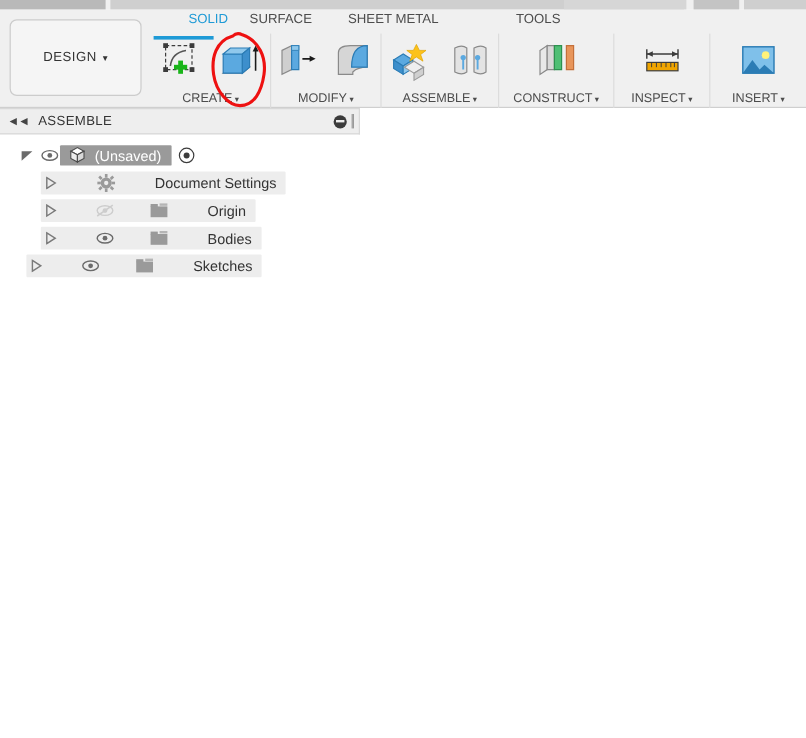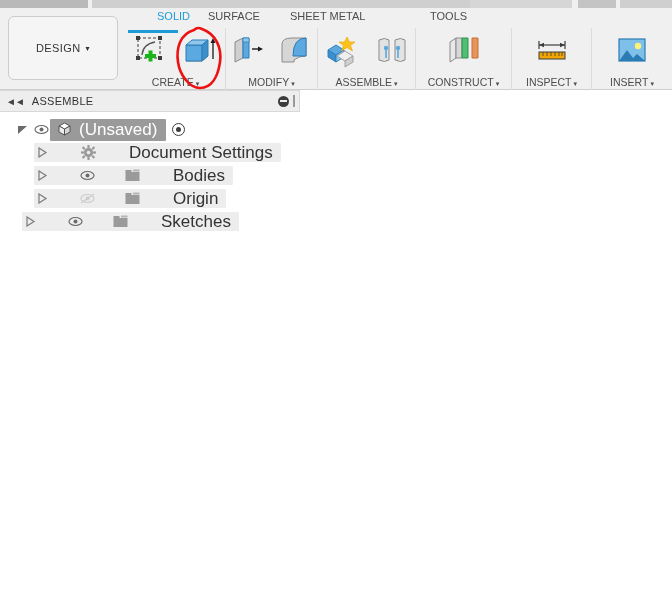--- a/index.html
+++ b/index.html
@@ -87,21 +87,21 @@
     width: 11px; height: 11px; border-radius: 50%;
     background: #3c3c3c; position: relative; cursor: pointer;
   }
   .bh-dot::after {
     content:""; position:absolute; left:2px; top:4.5px; width:7px; height:2px; background:#eeeeee;
   }
   .bh-grip { width: 2px; height: 12px; border-left: 1px solid #9a9a9a;
              border-right: 1px solid #9a9a9a; cursor: col-resize; }
 
   .tree { padding-top: 6px; }
-  .trow { display: flex; align-items: center; height: 23px; font-size: 17px; color: #333; }
+  .trow { display: flex; align-items: center; height: 23px; font-size: 12px; color: #333; }
   .trow .hit { display: flex; align-items: center; background: #ededed; height: 19px;
                padding-right: 8px; border-radius: 1px; gap: 26px; }
   .arrow {
     width: 13px; height: 13px; margin-left: 2px; margin-right: 3px;
     cursor: pointer; display:flex; align-items:center; justify-content:center;
   }
   .arrow svg { display:block; }
   .eye { width: 18px; display: flex; justify-content: center; cursor: pointer; }
   .folder { width: 20px; display: flex; justify-content: center; }
   .tlabel { margin-left: 5px; white-space: nowrap; }
@@ -444,57 +444,57 @@
 
       <div class="trow" style="padding-left:34px;">
         <span class="hit">
           <span class="arrow">
             <svg width="11" height="11" viewBox="0 0 11 11">
               <polygon points="2,1 9,5.5 2,10" fill="none" stroke="#7a7a7a" stroke-width="1.2"></polygon>
             </svg>
           </span>
           <span class="eye">
             <svg width="15" height="11" viewBox="0 0 15 11">
-              <ellipse cx="7.5" cy="5.5" rx="6.5" ry="4" fill="none" stroke="#6b6b6b" stroke-width="1.2"></ellipse>
-              <circle cx="7.5" cy="5.5" r="2" fill="#6b6b6b"></circle>
+              <ellipse cx="7.5" cy="5.5" rx="6.5" ry="4" fill="none" stroke="#cdcdcd" stroke-width="1.2"></ellipse>
+              <circle cx="7.5" cy="5.5" r="2" fill="#cdcdcd"></circle>
+              <line x1="1" y1="10" x2="14" y2="1" stroke="#cdcdcd" stroke-width="1.3"></line>
             </svg>
           </span>
           <span class="folder">
             <svg width="15" height="13" viewBox="0 0 15 13">
               <rect x="0.5" y="3" width="14" height="9" fill="#9a9a9a"></rect>
               <rect x="0.5" y="1" width="6" height="2.5" fill="#9a9a9a"></rect>
               <rect x="8" y="0.5" width="6.5" height="2" fill="#b5b5b5"></rect>
             </svg>
           </span>
-          <span class="tlabel">Bodies</span>
+          <span class="tlabel">Origin</span>
         </span>
       </div>
 
       <div class="trow" style="padding-left:34px;">
         <span class="hit">
           <span class="arrow">
             <svg width="11" height="11" viewBox="0 0 11 11">
               <polygon points="2,1 9,5.5 2,10" fill="none" stroke="#7a7a7a" stroke-width="1.2"></polygon>
             </svg>
           </span>
           <span class="eye">
             <svg width="15" height="11" viewBox="0 0 15 11">
-              <ellipse cx="7.5" cy="5.5" rx="6.5" ry="4" fill="none" stroke="#cdcdcd" stroke-width="1.2"></ellipse>
-              <circle cx="7.5" cy="5.5" r="2" fill="#cdcdcd"></circle>
-              <line x1="1" y1="10" x2="14" y2="1" stroke="#cdcdcd" stroke-width="1.3"></line>
+              <ellipse cx="7.5" cy="5.5" rx="6.5" ry="4" fill="none" stroke="#6b6b6b" stroke-width="1.2"></ellipse>
+              <circle cx="7.5" cy="5.5" r="2" fill="#6b6b6b"></circle>
             </svg>
           </span>
           <span class="folder">
             <svg width="15" height="13" viewBox="0 0 15 13">
               <rect x="0.5" y="3" width="14" height="9" fill="#9a9a9a"></rect>
               <rect x="0.5" y="1" width="6" height="2.5" fill="#9a9a9a"></rect>
               <rect x="8" y="0.5" width="6.5" height="2" fill="#b5b5b5"></rect>
             </svg>
           </span>
-          <span class="tlabel">Origin</span>
+          <span class="tlabel">Bodies</span>
         </span>
       </div>
 
       <div class="trow" style="padding-left:22px;">
         <span class="hit">
           <span class="arrow">
             <svg width="11" height="11" viewBox="0 0 11 11">
               <polygon points="2,1 9,5.5 2,10" fill="none" stroke="#7a7a7a" stroke-width="1.2"></polygon>
             </svg>
           </span>

